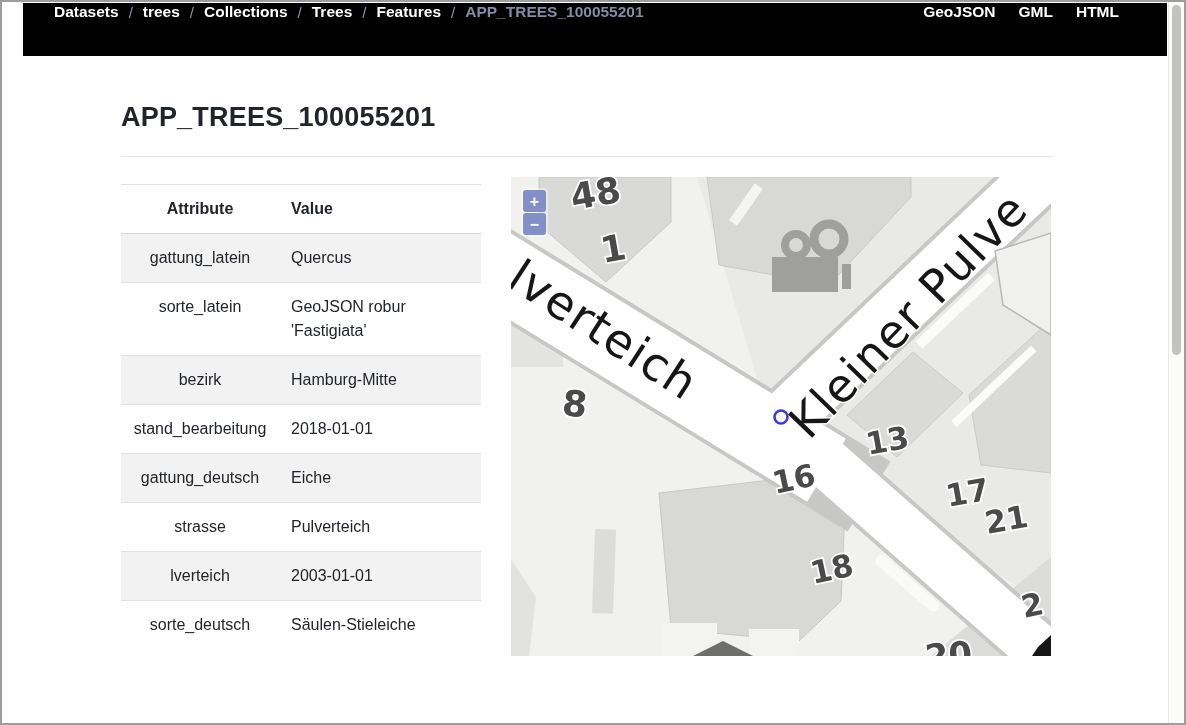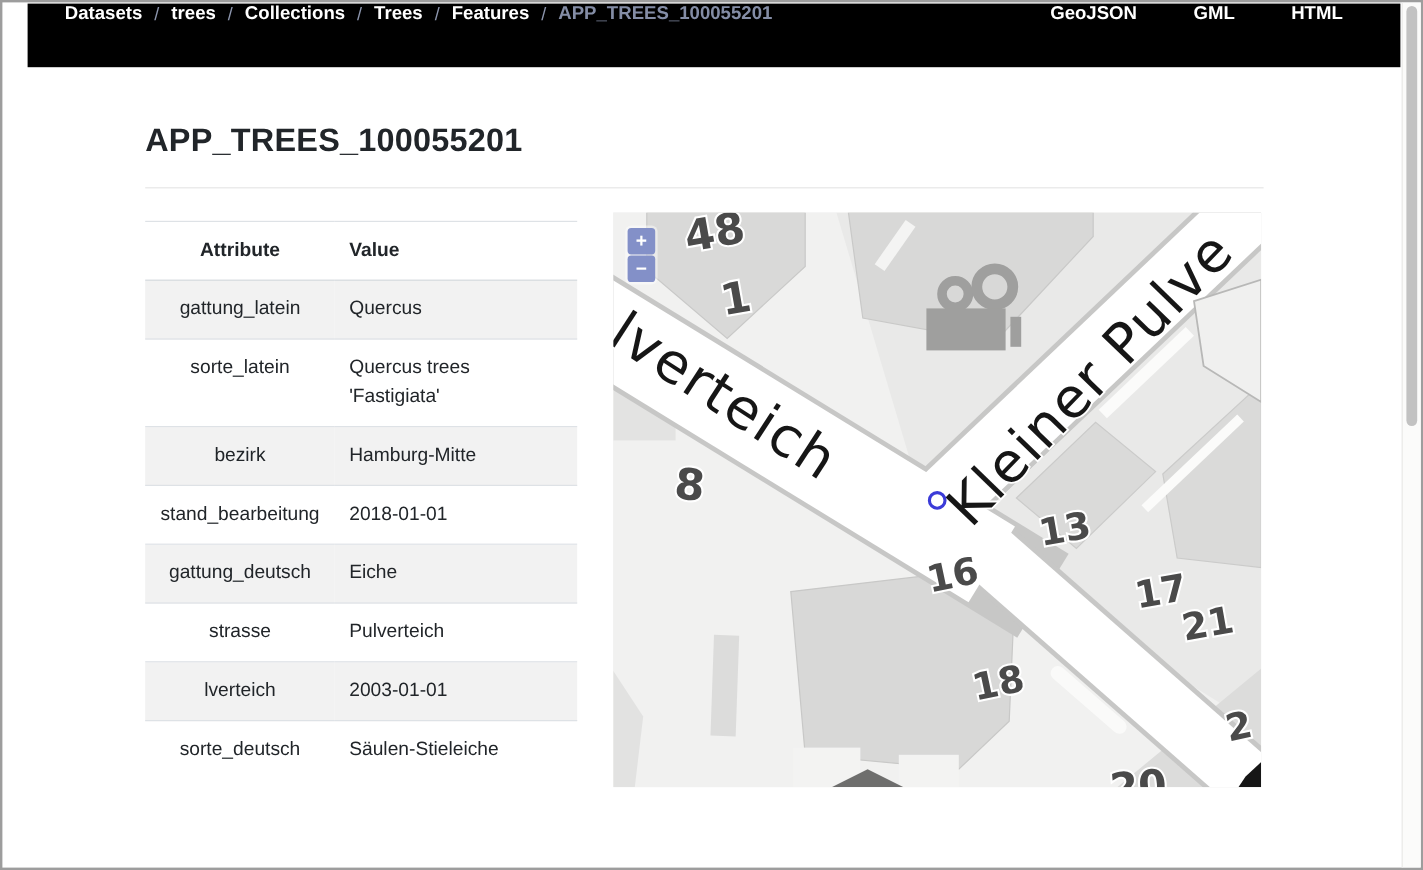--- a/index.html
+++ b/index.html
@@ -6,21 +6,21 @@
   .screen{position:relative;width:1186px;height:725px;box-sizing:border-box;border:2px solid #9d9d9d;overflow:hidden;background:#fff;}
 
   
   .navbar{position:absolute;top:1px;left:1px;right:17px;height:53px;background:#000000;
           display:flex;align-items:flex-start;padding:0 48px 0 31px;box-sizing:border-box;margin-left:20px;}
   .breadcrumb{display:flex;align-items:center;flex-wrap:nowrap;white-space:nowrap;}
   .crumb{color:#ffffff;font-size:15.5px;font-weight:700;text-decoration:none;cursor:pointer;}
   .crumb.muted{color:#848da6;cursor:default;}
   .crumb-sep{color:#8d96ae;font-size:15px;font-weight:400;margin:0 10px;}
   .nav-spacer{flex:1;}
-  .nav-links{display:flex;gap:47px;}
+  .nav-links{display:flex;gap:23px;}
   .nav-link{color:#ffffff;font-size:15.5px;font-weight:700;text-decoration:none;cursor:pointer;}
 
   
   .scrollbar{position:absolute;top:0;right:0;width:16px;height:100%;background:#fbfbfa;border-left:1px solid #e9e9e8;box-sizing:border-box;}
   .scroll-thumb{position:absolute;top:3px;left:3px;width:9px;height:350px;background:#c2c2c2;border-radius:5px;}
 
   
   .main{position:absolute;top:54px;left:119px;width:932px;}
   h1.page-title{margin:46px 0 0 0;font-size:27px;font-weight:700;color:#212529;letter-spacing:.2px;}
   hr.title-rule{margin:23px 0 0 0;border:none;border-top:1px solid #e7e7e6;}
@@ -87,21 +87,21 @@
               <th>Value</th>
             </tr>
           </thead>
         <tbody id="attr-body">
             <tr>
               <td>gattung_latein</td>
               <td>Quercus</td>
             </tr>
             <tr>
               <td>sorte_latein</td>
-              <td>Quercus trees 'Fastigiata'</td>
+              <td>GeoJSON robur 'Fastigiata'</td>
             </tr>
             <tr>
               <td>bezirk</td>
               <td>Hamburg-Mitte</td>
             </tr>
             <tr>
               <td>stand_bearbeitung</td>
               <td>2018-01-01</td>
             </tr>
             <tr>

